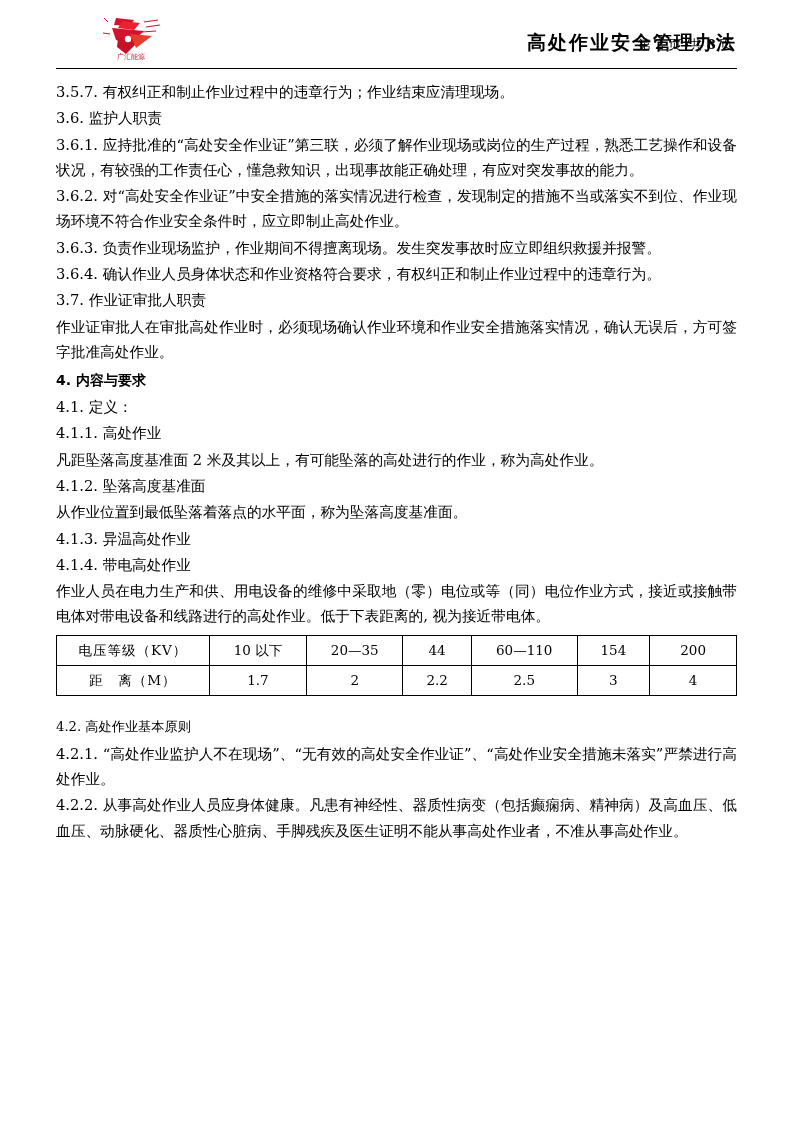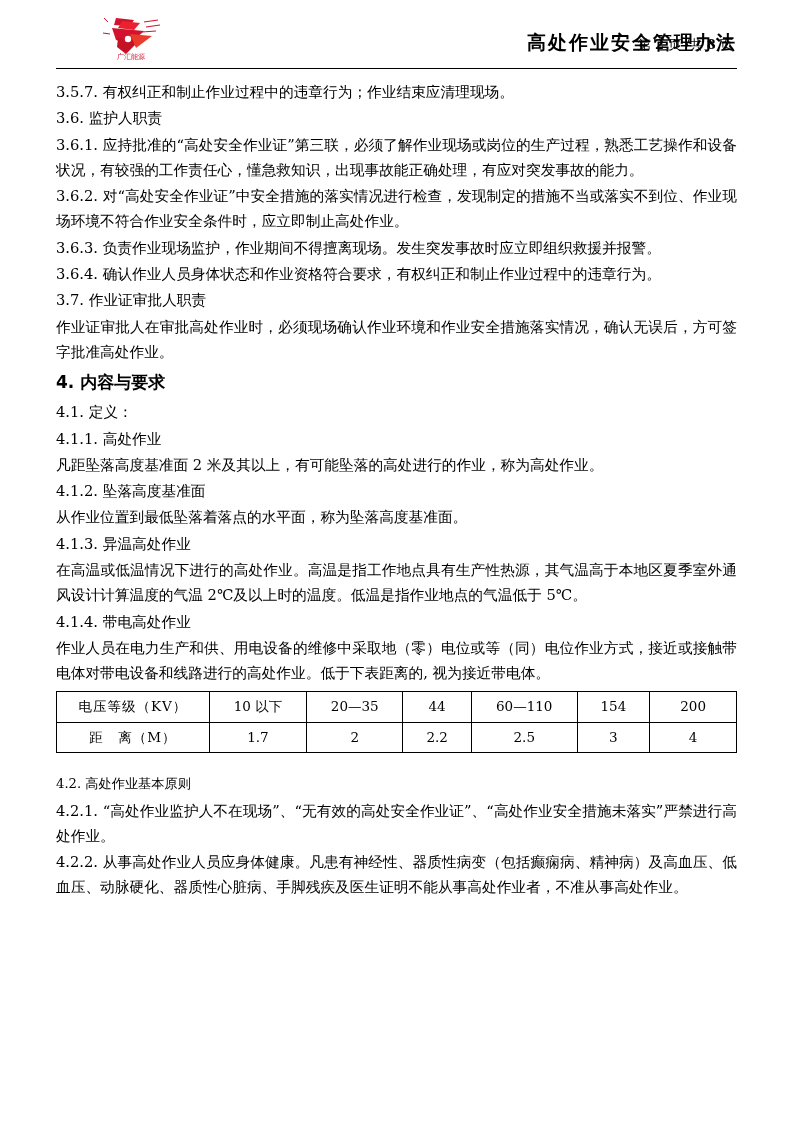--- a/index.html
+++ b/index.html
@@ -63,21 +63,21 @@
     font-size: 14.7px;
     line-height: 1.72;
   }
   .para {
     margin: 0 0 1px 0;
     text-align: justify;
   }
   .heading {
     font-weight: bold;
     font-family: "DejaVu Sans", "Liberation Sans", sans-serif;
-    font-size: 17px;
+    font-size: 14px;
     margin: 4px 0 2px 0;
   }
   .small-para {
     font-size: 13.2px;
     margin: 20px 0 2px 0;
   }
 
   
   .tbl-wrap {
     margin: 6px 0 4px 0;
@@ -152,21 +152,20 @@
     <p class="para">3.6.4.  确认作业人员身体状态和作业资格符合要求，有权纠正和制止作业过程中的违章行为。</p>
     <p class="para">3.7.  作业证审批人职责</p>
     <p class="para">作业证审批人在审批高处作业时，必须现场确认作业环境和作业安全措施落实情况，确认无误后，方可签字批准高处作业。</p>
     <p class="para heading">4. 内容与要求</p>
     <p class="para">4.1.  定义：</p>
     <p class="para">4.1.1.  高处作业</p>
     <p class="para">凡距坠落高度基准面 2 米及其以上，有可能坠落的高处进行的作业，称为高处作业。</p>
     <p class="para">4.1.2.  坠落高度基准面</p>
     <p class="para">从作业位置到最低坠落着落点的水平面，称为坠落高度基准面。</p>
     <p class="para">4.1.3.  异温高处作业</p>
-    <p class="para">在高温或低温情况下进行的高处作业。高温是指工作地点具有生产性热源，其气温高于本地区夏季室外通风设计计算温度的气温 2℃及以上时的温度。低温是指作业地点的气温低于 5℃。</p>
     <p class="para">4.1.4.  带电高处作业</p>
     <p class="para">作业人员在电力生产和供、用电设备的维修中采取地（零）电位或等（同）电位作业方式，接近或接触带电体对带电设备和线路进行的高处作业。低于下表距离的, 视为接近带电体。</p>
 
     <div class="tbl-wrap">
       <table class="voltage">
         <tbody>
           <tr>
             <td class="lbl">电压等级（KV）</td>
             <td class="c1">10 以下</td>
             <td class="c2">20—35</td>

